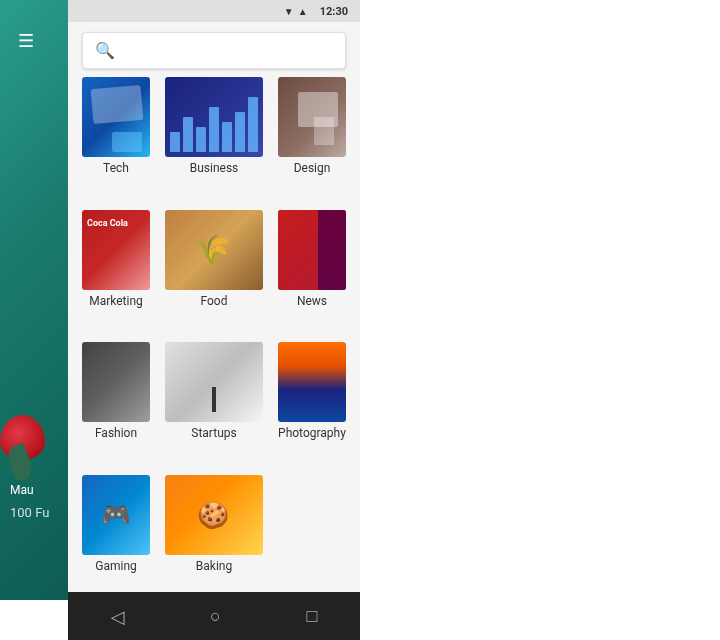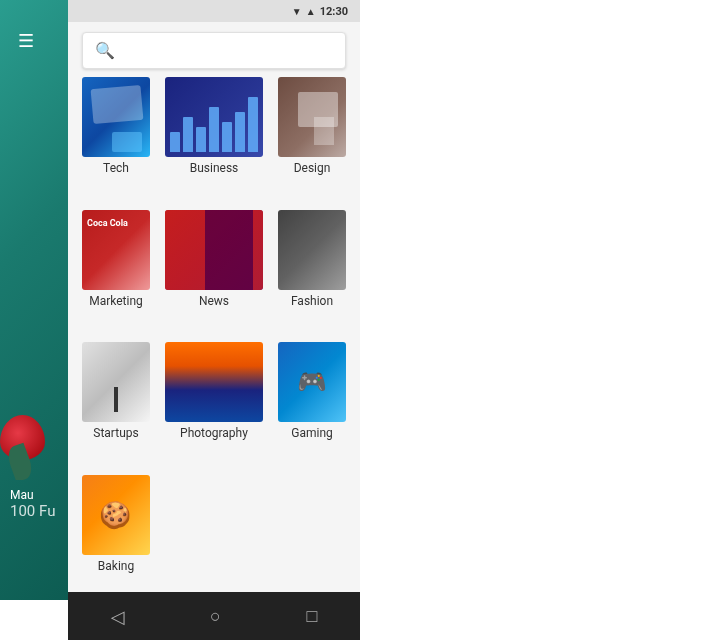--- a/index.html
+++ b/index.html
@@ -25,22 +25,23 @@
       position: absolute;
       bottom: 80px;
       left: 10px;
       color: white;
     }
     .left-panel-name {
       font-size: 12px;
       font-weight: normal;
     }
     .left-panel-sub {
-      font-size: 15px;
+      font-size: 13px;
       opacity: 0.8;
+      margin-top: 8px;
     }
     .hamburger-icon {
       position: absolute;
       top: 30px;
       left: 18px;
       color: white;
       font-size: 18px;
       cursor: pointer;
     }
     
@@ -97,20 +98,21 @@
       gap: 4px;
     }
     .wifi-icon, .signal-icon {
       font-size: 10px;
       color: #333;
     }
     .status-time {
       font-size: 11px;
       font-weight: bold;
       color: #333;
+      margin-left: 8px;
     }
 
     
     .search-area {
       padding: 10px 14px 8px 14px;
       background: #f5f5f5;
     }
     .search-box {
       display: flex;
       align-items: center;
@@ -415,20 +417,26 @@
         <div class="category-label">Design</div>
       </div>
       <div class="category-item">
         <div class="thumb-wrapper">
           <div class="thumb-marketing"></div>
         </div>
         <div class="category-label">Marketing</div>
       </div>
       <div class="category-item">
         <div class="thumb-wrapper">
+          <div class="thumb-food"></div>
+        </div>
+        <div class="category-label">Food</div>
+      </div>
+      <div class="category-item">
+        <div class="thumb-wrapper">
           <div class="thumb-news"></div>
         </div>
         <div class="category-label">News</div>
       </div>
       <div class="category-item">
         <div class="thumb-wrapper">
           <div class="thumb-fashion"></div>
         </div>
         <div class="category-label">Fashion</div>
       </div>

